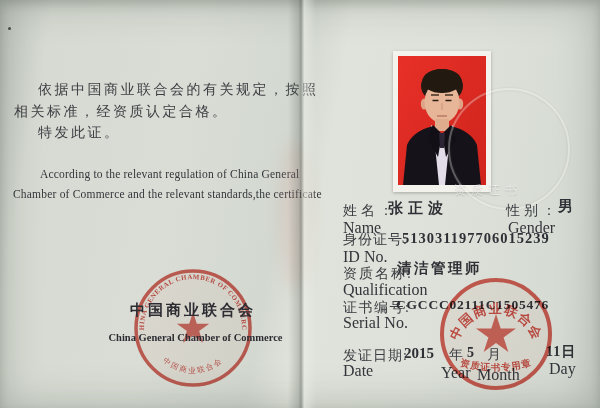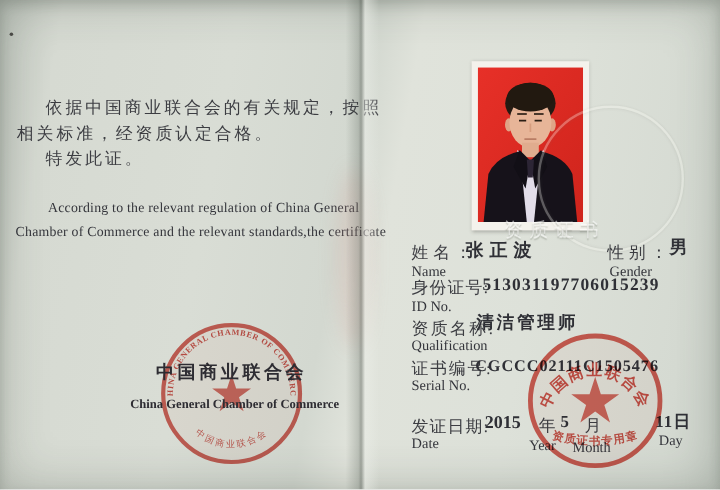--- a/index.html
+++ b/index.html
@@ -8,21 +8,21 @@
     font-family:"Liberation Serif","DejaVu Serif",serif;
     background:linear-gradient(100deg,#c2c8c0 0%,#d6dad2 8%,#d9ddd5 30%,#d3d8d0 47%,#e0e3db 53%,#dde1d9 72%,#d5dad2 92%,#cdd3cb 100%);
     box-shadow:inset 0 0 40px rgba(55,65,55,.28), inset 0 4px 10px rgba(40,50,40,.18);
   }
   .abs{position:absolute;}
   .cn{color:#3c3d42;}
   .en{color:#34353b;}
   .body-cn{font-size:14px;letter-spacing:2.5px;white-space:nowrap;}
   .body-en{font-size:11.5px;letter-spacing:.2px;white-space:nowrap;}
   .lab-cn{font-size:14px;white-space:nowrap;}
-  .lab-en{font-size:12px;white-space:nowrap;}
+  .lab-en{font-size:16px;white-space:nowrap;}
   .val{font-weight:bold;color:#2f3036;white-space:nowrap;}
   .fold{
     left:288px;top:0;width:28px;height:408px;
     background:linear-gradient(90deg,rgba(90,100,90,0) 0%,rgba(80,90,80,.25) 38%,rgba(50,58,50,.38) 46%,rgba(235,238,232,.55) 58%,rgba(210,215,205,0) 100%);
   }
   .fold-tint{
     left:280px;top:140px;width:30px;height:150px;border-radius:50%;
     background:rgba(208,150,140,.20);filter:blur(7px);
   }
   .photo-frame{
@@ -33,22 +33,22 @@
   .stamp-svg{mix-blend-mode:multiply;}
   .stamp-org-cn{font-size:15px;font-weight:bold;letter-spacing:3px;color:#2d2c32;text-align:center;white-space:nowrap;}
   .stamp-org-en{font-size:10.5px;font-weight:bold;color:#2d2c32;text-align:center;white-space:nowrap;}
   .emboss-ring{
     left:448px;top:88px;width:118px;height:118px;border-radius:50%;
     border:2px solid rgba(252,252,246,.42);
     box-shadow:0 0 2px rgba(110,115,105,.25), inset 0 0 3px rgba(110,115,105,.22);
     opacity:.75;
   }
   .emboss-text{
-    font-size:16px;letter-spacing:5px;color:rgba(255,255,255,.55);
-    text-shadow:0 1px 1px rgba(120,125,115,.35);white-space:nowrap;
+    font-size:12px;letter-spacing:5px;color:rgba(255,255,255,.55);
+    text-shadow:0 1px 1px rgba(120,125,115,.35);white-space:nowrap;margin-left:34px;
   }
   .speck{left:8px;top:27px;width:3px;height:3px;border-radius:50%;background:#4a4a46;}
 </style>
 </head>
 <body>
 
 <div id="doc">
 
   <div class="abs speck"></div>
 

